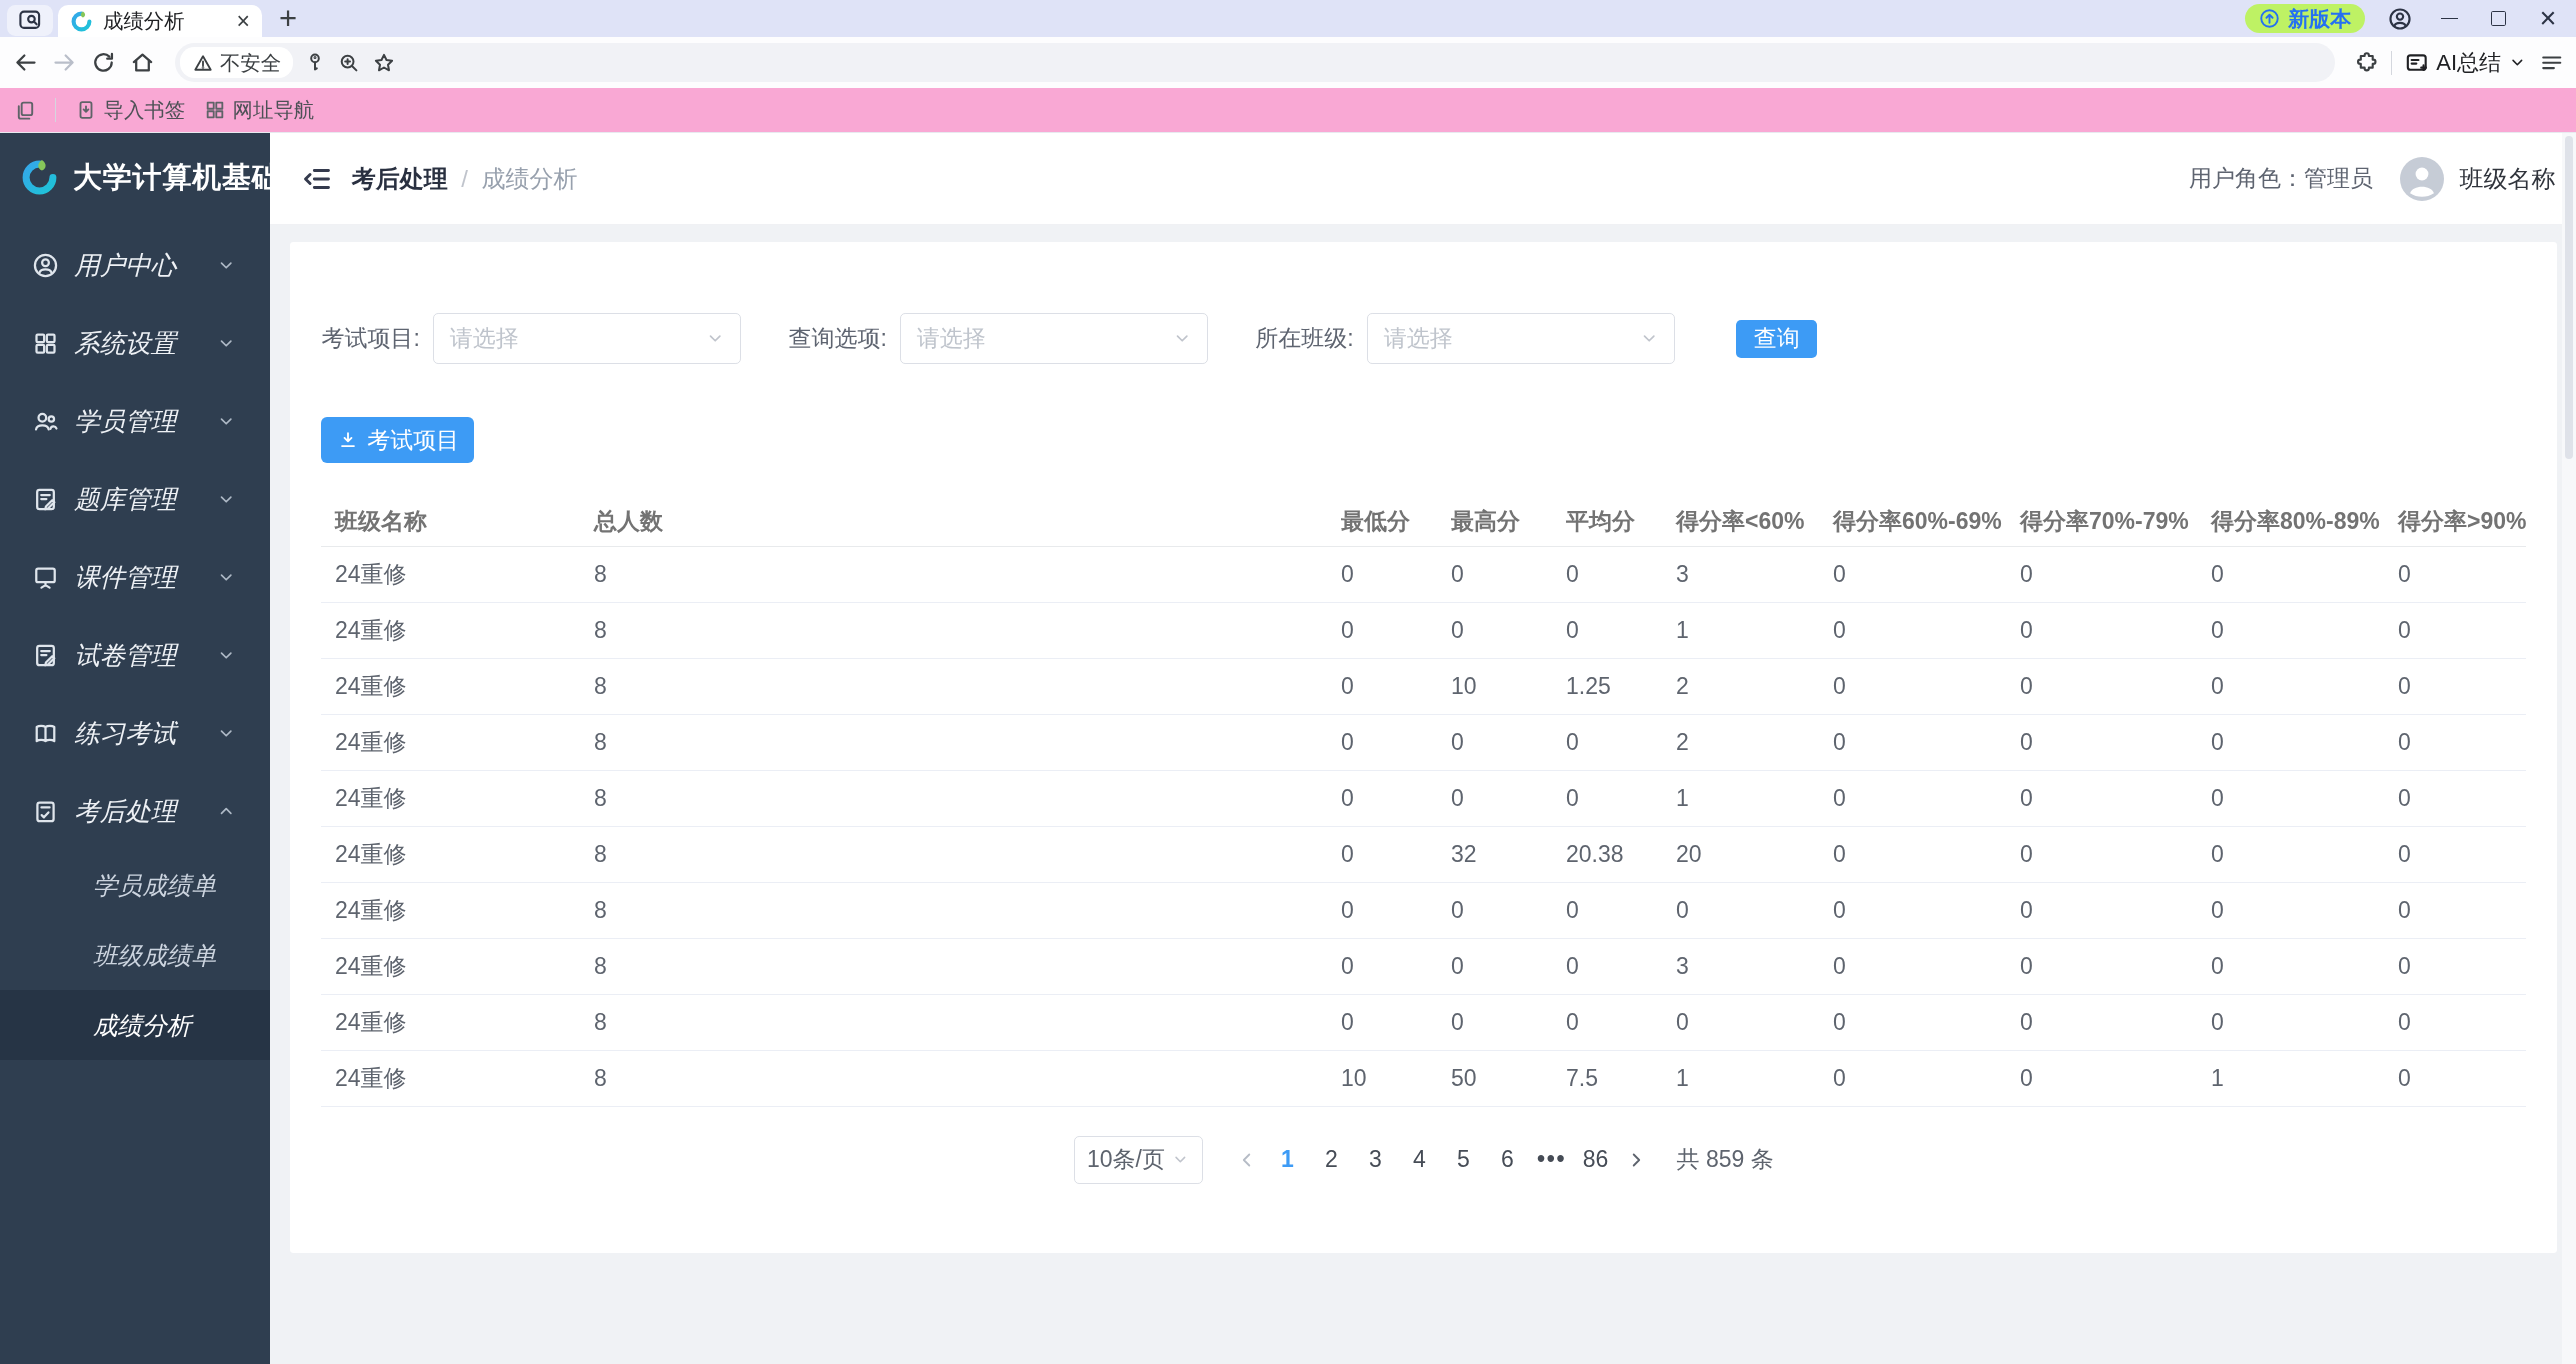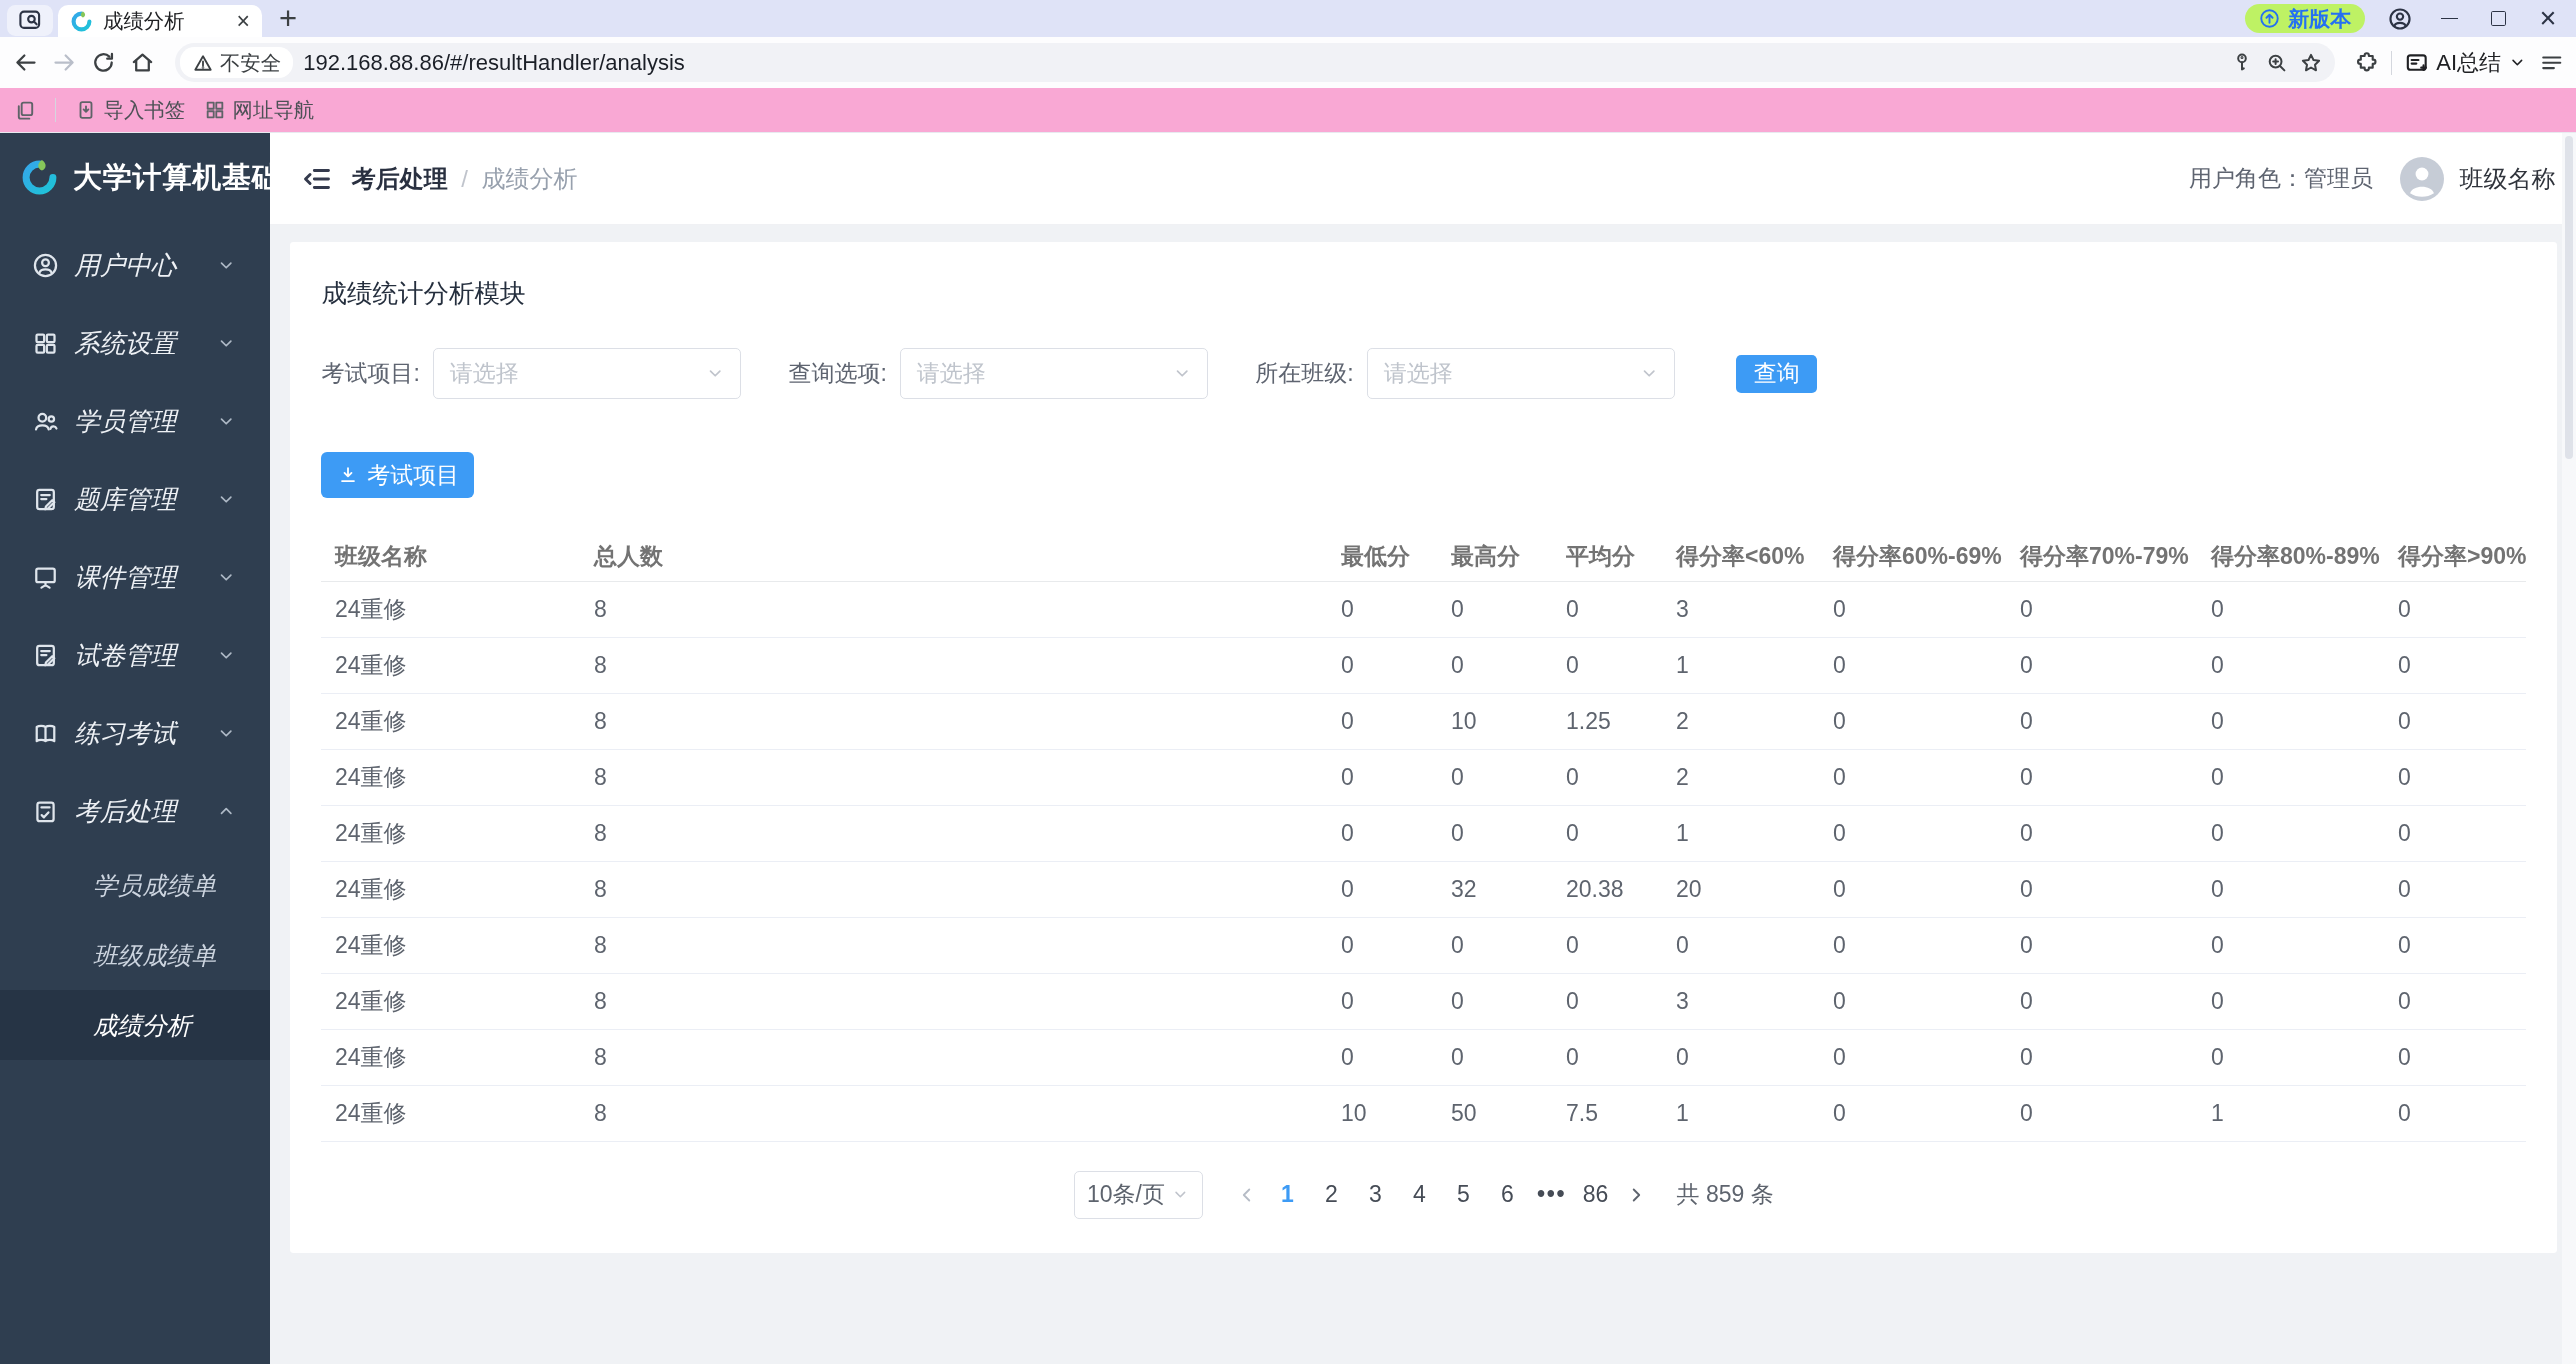--- a/index.html
+++ b/index.html
@@ -178,21 +178,20 @@
     <span class="sec-badge">
       <span>
         <svg width="22" height="22" viewBox="0 0 24 24" class="s">
             <path d="M12 4.6 3.6 19.4h16.8z"></path>
             <path d="M12 10.3v4.4"></path>
             <circle cx="12" cy="17" r="0.4" fill="currentColor"></circle>
           </svg>
       </span>
       <span>不安全</span>
     </span>
-    <span class="url-text">192.168.88.86/#/resultHandler/analysis</span>
     <span class="bar-ico">
       <svg width="24" height="24" viewBox="0 0 24 24" class="s">
           <circle cx="12" cy="7.4" r="3.8"></circle>
           <circle cx="12" cy="6.6" r="0.5" fill="currentColor"></circle>
           <path d="M12 11.2v7.3M12 18.5l1.8-1.2"></path>
         </svg>
     </span>
     <span class="bar-ico">
       <svg width="24" height="24" viewBox="0 0 24 24" class="s">
           <circle cx="10.6" cy="10.6" r="5.9"></circle>
@@ -420,21 +419,20 @@
               <circle cx="24" cy="18.5" r="7" fill="#fff"></circle>
               <path d="M11 39.5c2.6-9.5 23.4-9.5 26 0a24 24 0 0 1-26 0z" fill="#fff"></path>
             </svg>
         </span>
         <span class="user-name">班级名称</span>
       </div>
     </div>
 
     <div class="content">
       <div class="card">
-        <div class="module-title">成绩统计分析模块</div>
 
         <div class="filters">
           <div class="filter-group">
             <span class="filter-label">考试项目:</span>
             <div class="select">
               <span class="select-placeholder">请选择</span>
               <span class="select-chevron">
                   <svg width="20.4" height="20.4" viewBox="0 0 24 24" class="s">
                     <path d="M6.5 9.5 12 15l5.5-5.5"></path>
                   </svg>

